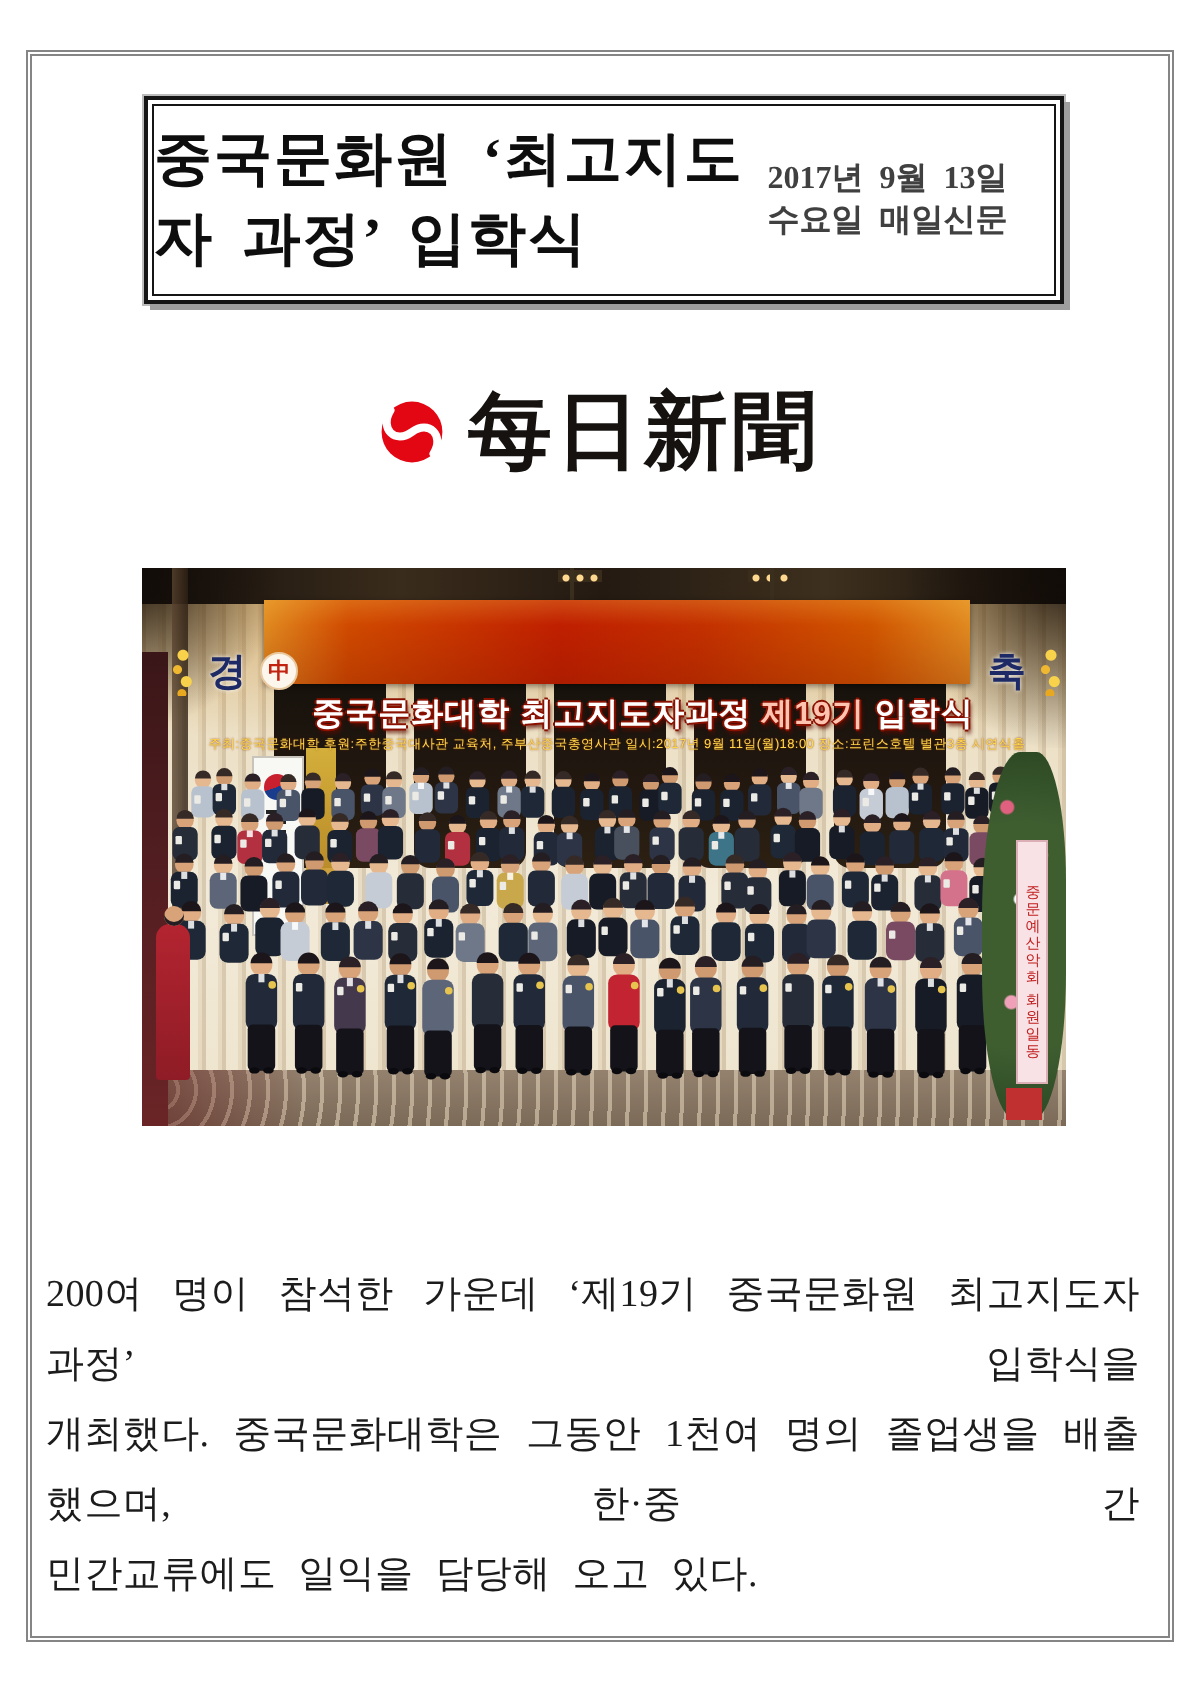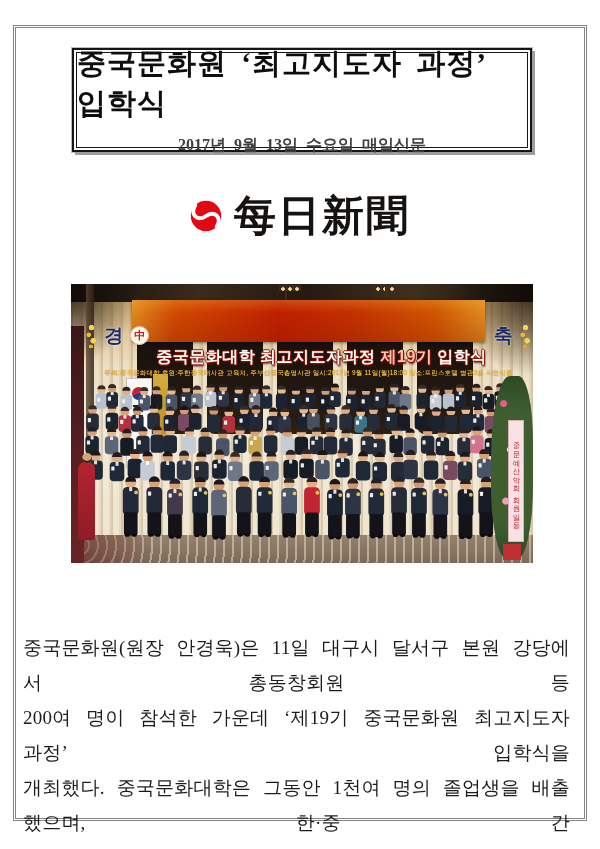--- a/index.html
+++ b/index.html
@@ -8,21 +8,21 @@
 
   
   .page-frame{position:absolute;left:13px;top:25px;width:568px;height:790px;
               border:3px double #858585;}
 
   
   .title-box{position:absolute;left:72px;top:48px;width:456px;height:100px;
              background:#fff;border:2px solid #151515;
              box-shadow:3px 3px 0 #9e9e9e,0 0 0 1px #bcbcbc;}
   .title-box-inner{position:absolute;inset:2px;border:1px solid #151515;
-             display:flex;flex-direction:column;align-items:center;justify-content:center;gap:11px;}
+             display:flex;flex-direction:row;align-items:center;justify-content:center;gap:11px;}
   .main-title{font-size:29px;font-weight:700;letter-spacing:1px;word-spacing:6px;color:#0e0e0e;}
   .sub-title{font-size:16px;font-weight:700;word-spacing:4px;color:#404040;}
 
   
   .logo-row{position:absolute;left:0;top:188px;width:600px;display:flex;
             align-items:center;justify-content:center;gap:12px;}
   .logo-text{font-size:42px;font-weight:900;letter-spacing:2px;color:#151210;
              font-family:"Liberation Serif","DejaVu Serif",serif;}
 
   
@@ -746,17 +746,16 @@
   <div class="red-lady"></div>
 
   <div class="wreath">
     <div class="wreath-foliage"></div>
     <div class="wreath-ribbon">중문예산악회 회원일동</div>
     <div class="wreath-base"></div>
   </div>
 </div>
 
 <div class="article">
-  <div class="article-line">중국문화원(원장 안경욱)은 11일 대구시 달서구 본원 강당에서 총동창회원 등</div>
   <div class="article-line">200여 명이 참석한 가운데 ‘제19기 중국문화원 최고지도자 과정’ 입학식을</div>
   <div class="article-line">개최했다. 중국문화대학은 그동안 1천여 명의 졸업생을 배출했으며, 한·중 간</div>
   <div class="article-line">민간교류에도 일익을 담당해 오고 있다.</div>
 </div>
 
 </body></html>

